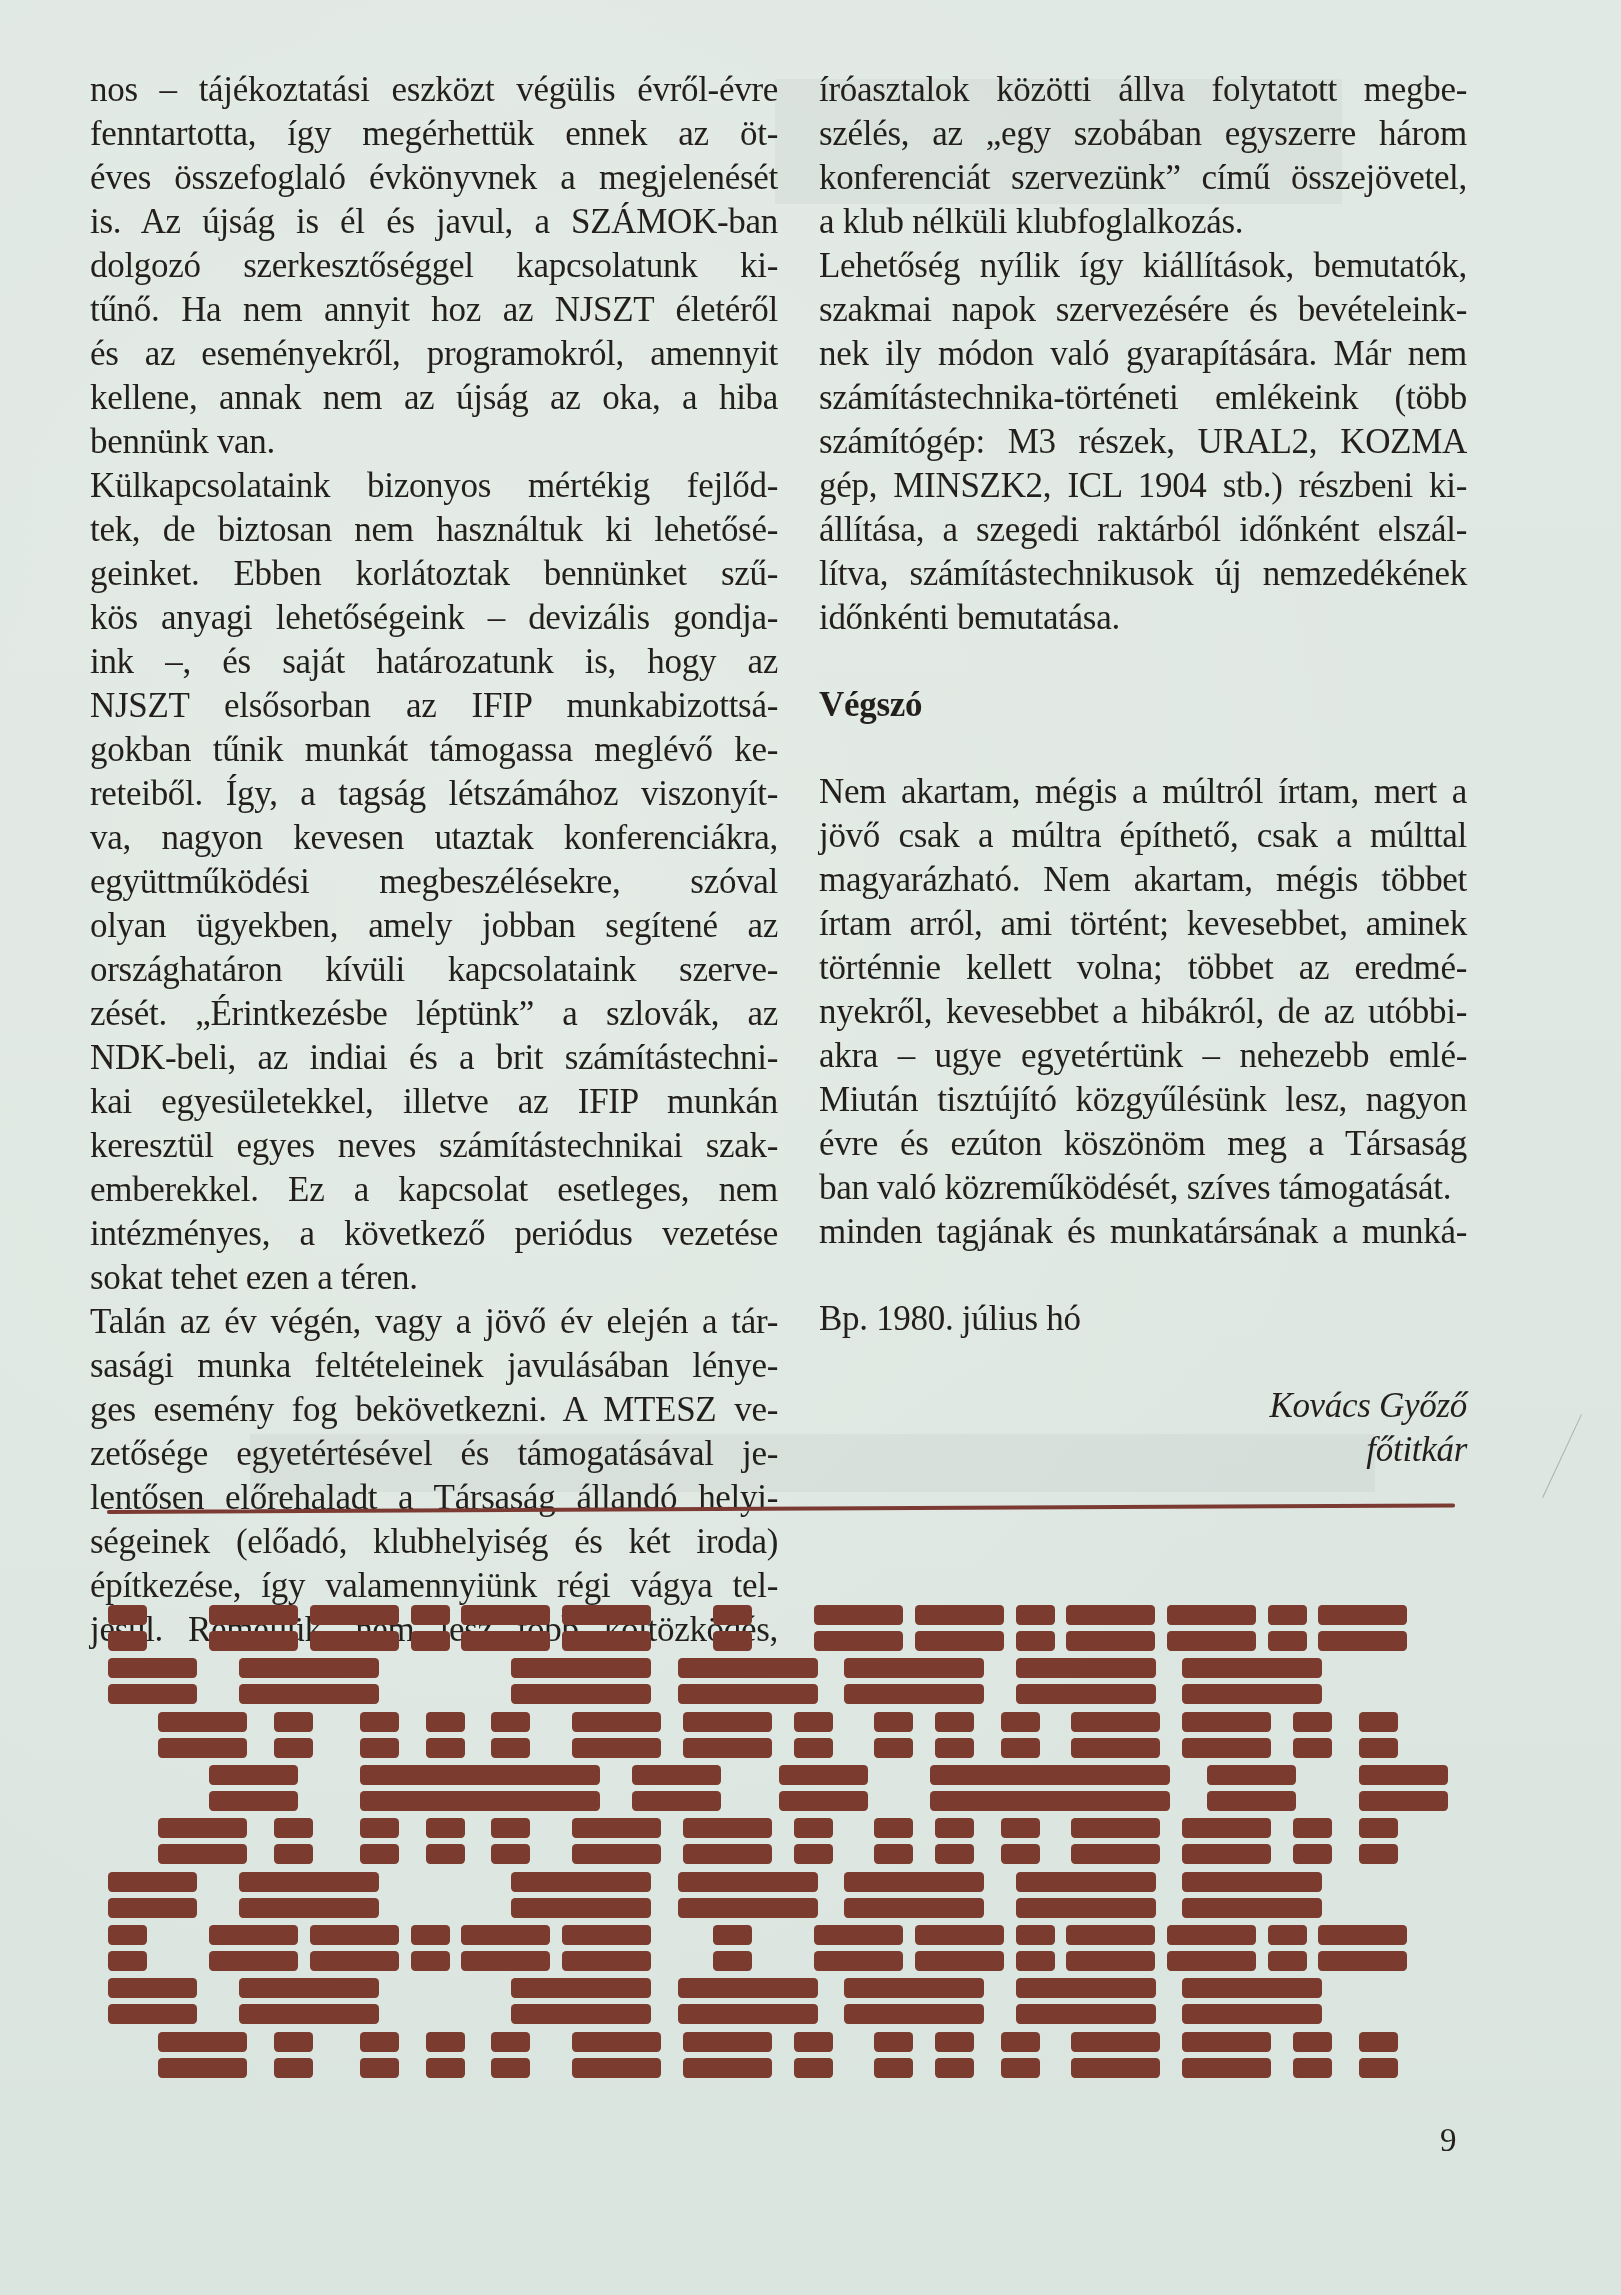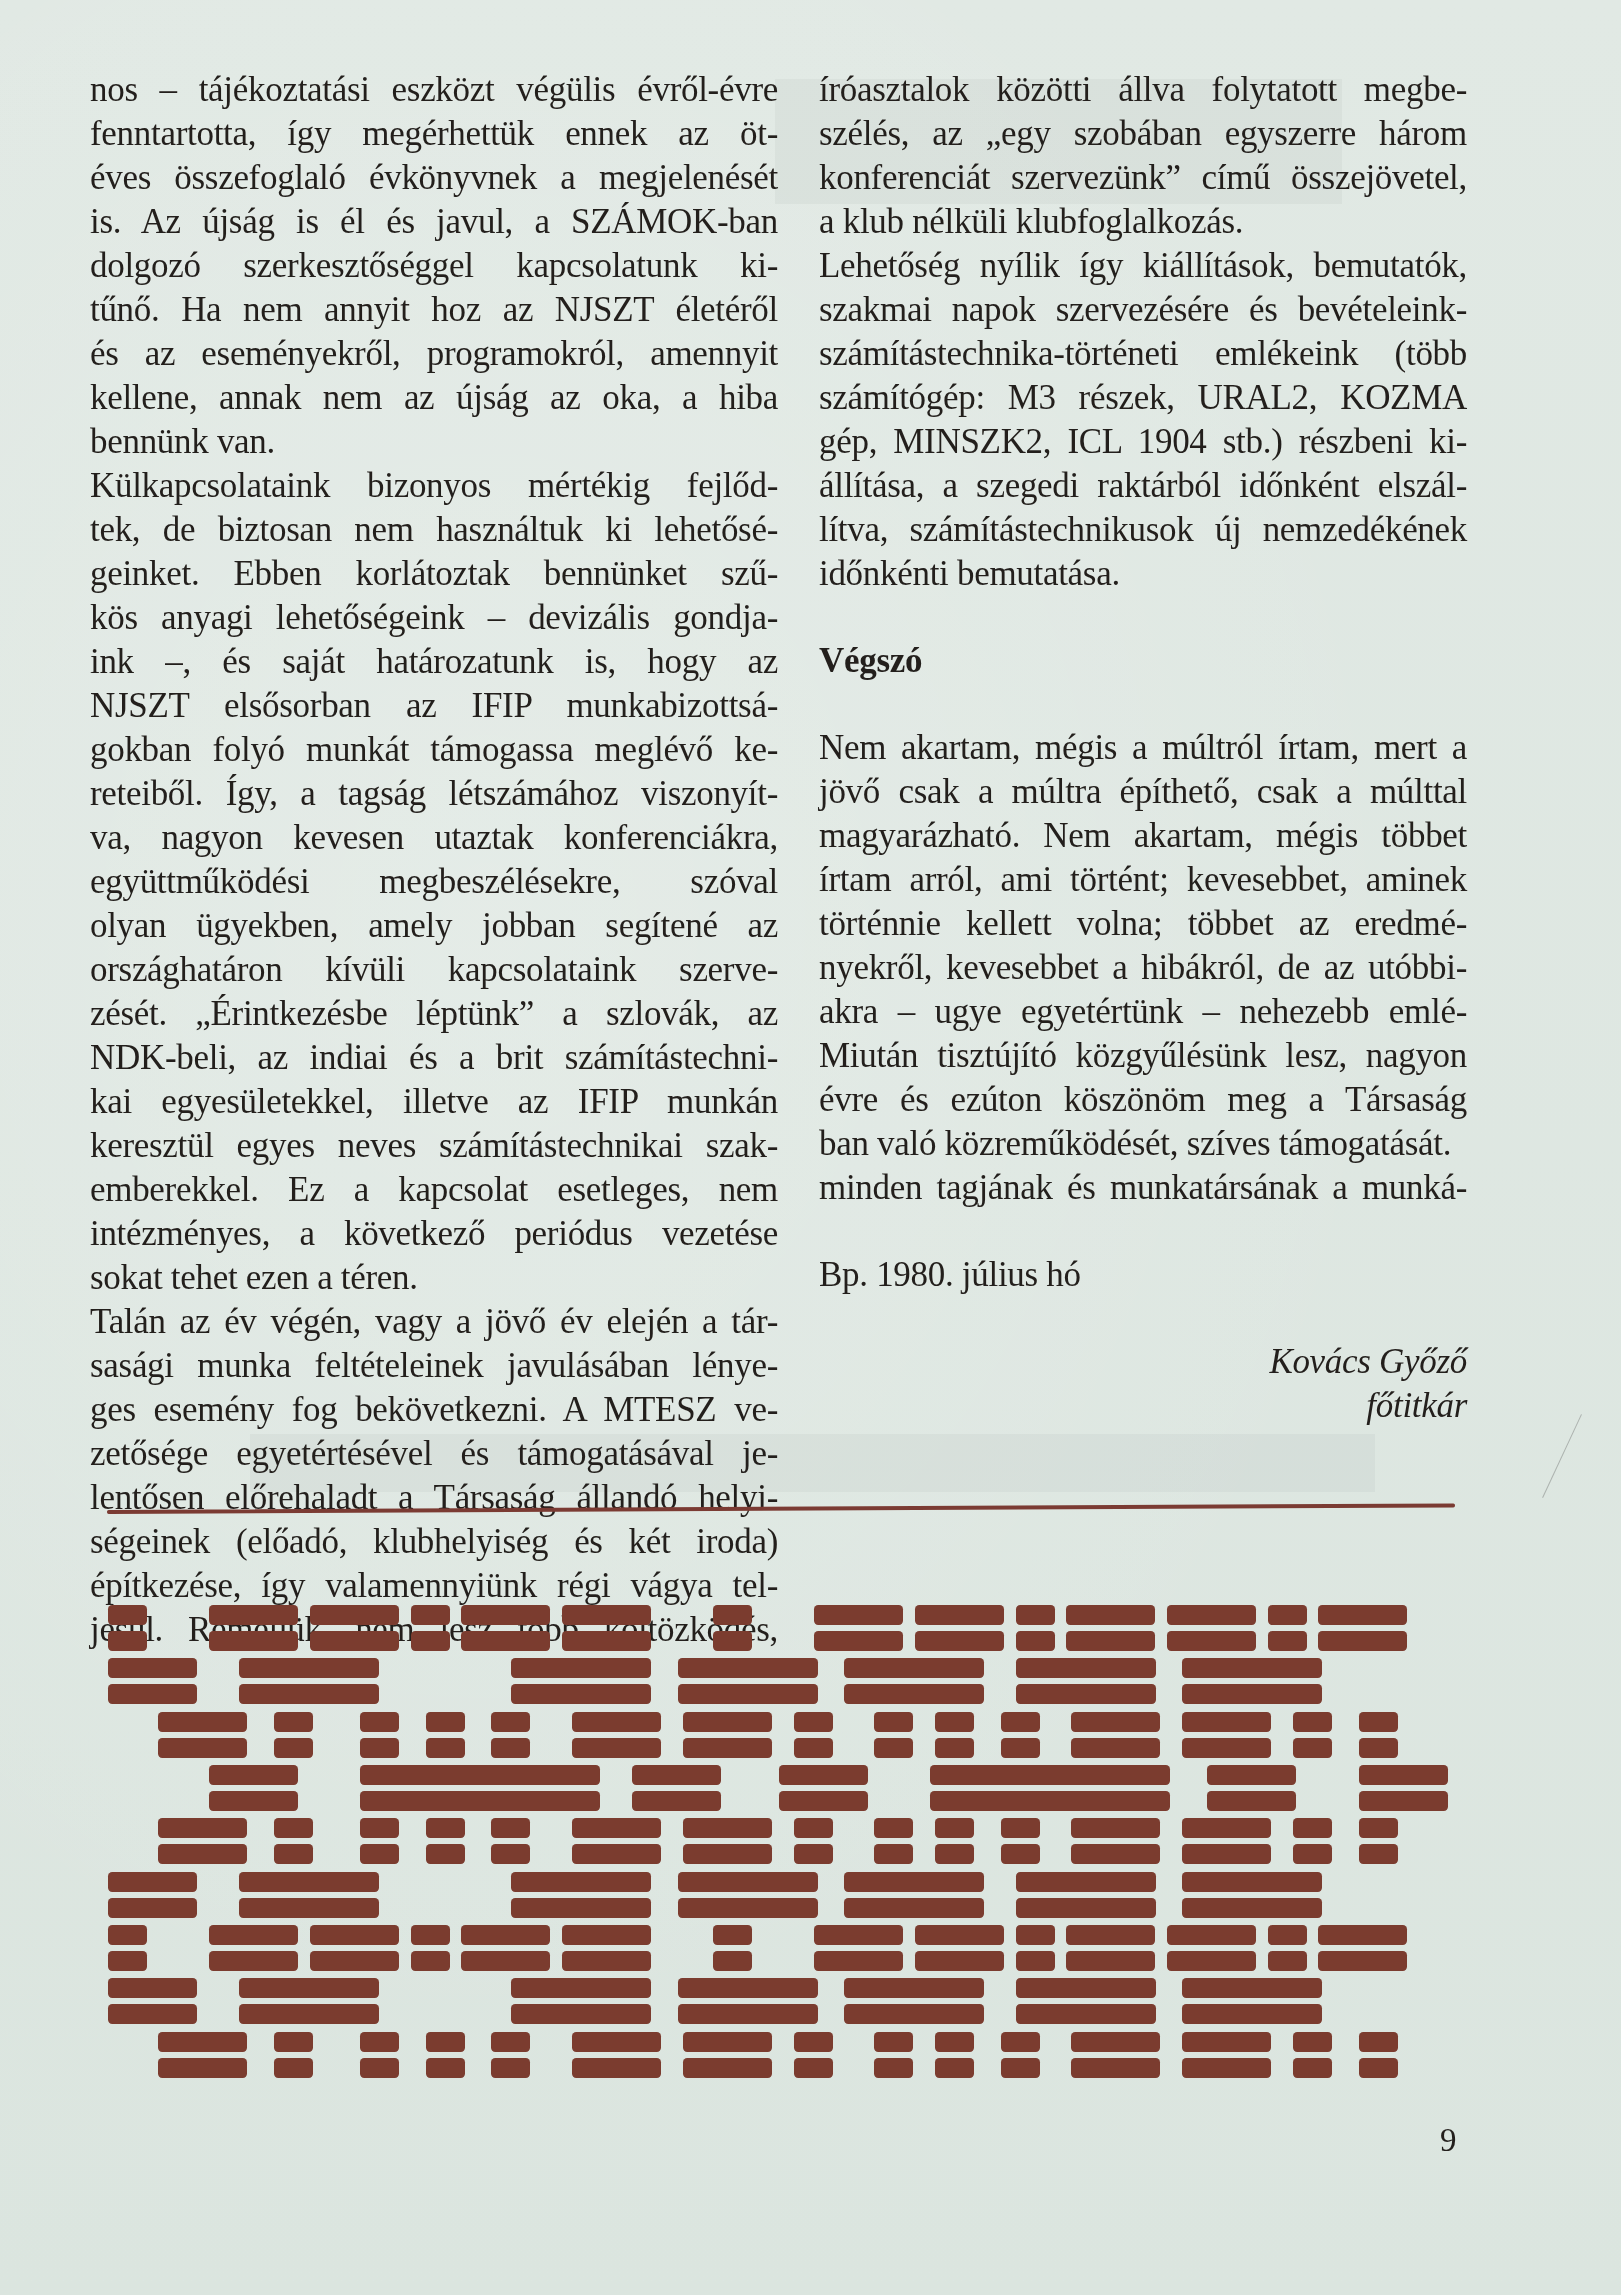--- a/index.html
+++ b/index.html
@@ -62,21 +62,21 @@
     <span class="ln">tűnő. Ha nem annyit hoz az NJSZT életéről</span>
     <span class="ln">és az eseményekről, programokról, amennyit</span>
     <span class="ln">kellene, annak nem az újság az oka, a hiba</span>
     <span class="ln last">bennünk van.</span>
     <span class="ln">Külkapcsolataink bizonyos mértékig fejlőd-</span>
     <span class="ln">tek, de biztosan nem használtuk ki lehetősé-</span>
     <span class="ln">geinket. Ebben korlátoztak bennünket szű-</span>
     <span class="ln">kös anyagi lehetőségeink – devizális gondja-</span>
     <span class="ln">ink –, és saját határozatunk is, hogy az</span>
     <span class="ln">NJSZT elsősorban az IFIP munkabizottsá-</span>
-    <span class="ln">gokban folyó munkát támogassa meglévő ke-</span>
+    <span class="ln">gokban tűnik munkát támogassa meglévő ke-</span>
     <span class="ln">reteiből. Így, a tagság létszámához viszonyít-</span>
     <span class="ln">va, nagyon kevesen utaztak konferenciákra,</span>
     <span class="ln">együttműködési megbeszélésekre, szóval</span>
     <span class="ln">olyan ügyekben, amely jobban segítené az</span>
     <span class="ln">országhatáron kívüli kapcsolataink szerve-</span>
     <span class="ln">zését. „Érintkezésbe léptünk” a szlovák, az</span>
     <span class="ln">NDK-beli, az indiai és a brit számítástechni-</span>
     <span class="ln">kai egyesületekkel, illetve az IFIP munkán</span>
     <span class="ln">keresztül egyes neves számítástechnikai szak-</span>
     <span class="ln">emberekkel. Ez a kapcsolat esetleges, nem</span>
@@ -93,20 +93,21 @@
   </div>
 
 <div id="right-col" class="col">
   <div id="right-intro">
       <span class="ln">íróasztalok közötti állva folytatott megbe-</span>
       <span class="ln">szélés, az „egy szobában egyszerre három</span>
       <span class="ln">konferenciát szervezünk” című összejövetel,</span>
       <span class="ln last">a klub nélküli klubfoglalkozás.</span>
       <span class="ln">Lehetőség nyílik így kiállítások, bemutatók,</span>
       <span class="ln">szakmai napok szervezésére és bevételeink-</span>
+      <span class="ln">nek ily módon való gyarapítására. Már nem</span>
       <span class="ln">számítástechnika-történeti emlékeink (több</span>
       <span class="ln">számítógép: M3 részek, URAL2, KOZMA</span>
       <span class="ln">gép, MINSZK2, ICL 1904 stb.) részbeni ki-</span>
       <span class="ln">állítása, a szegedi raktárból időnként elszál-</span>
       <span class="ln">lítva, számítástechnikusok új nemzedékének</span>
       <span class="ln last">időnkénti bemutatása.</span>
     </div>
   <div class="gap-big"></div>
   <span class="ln heading">Végszó</span>
   <div class="gap-big"></div>

